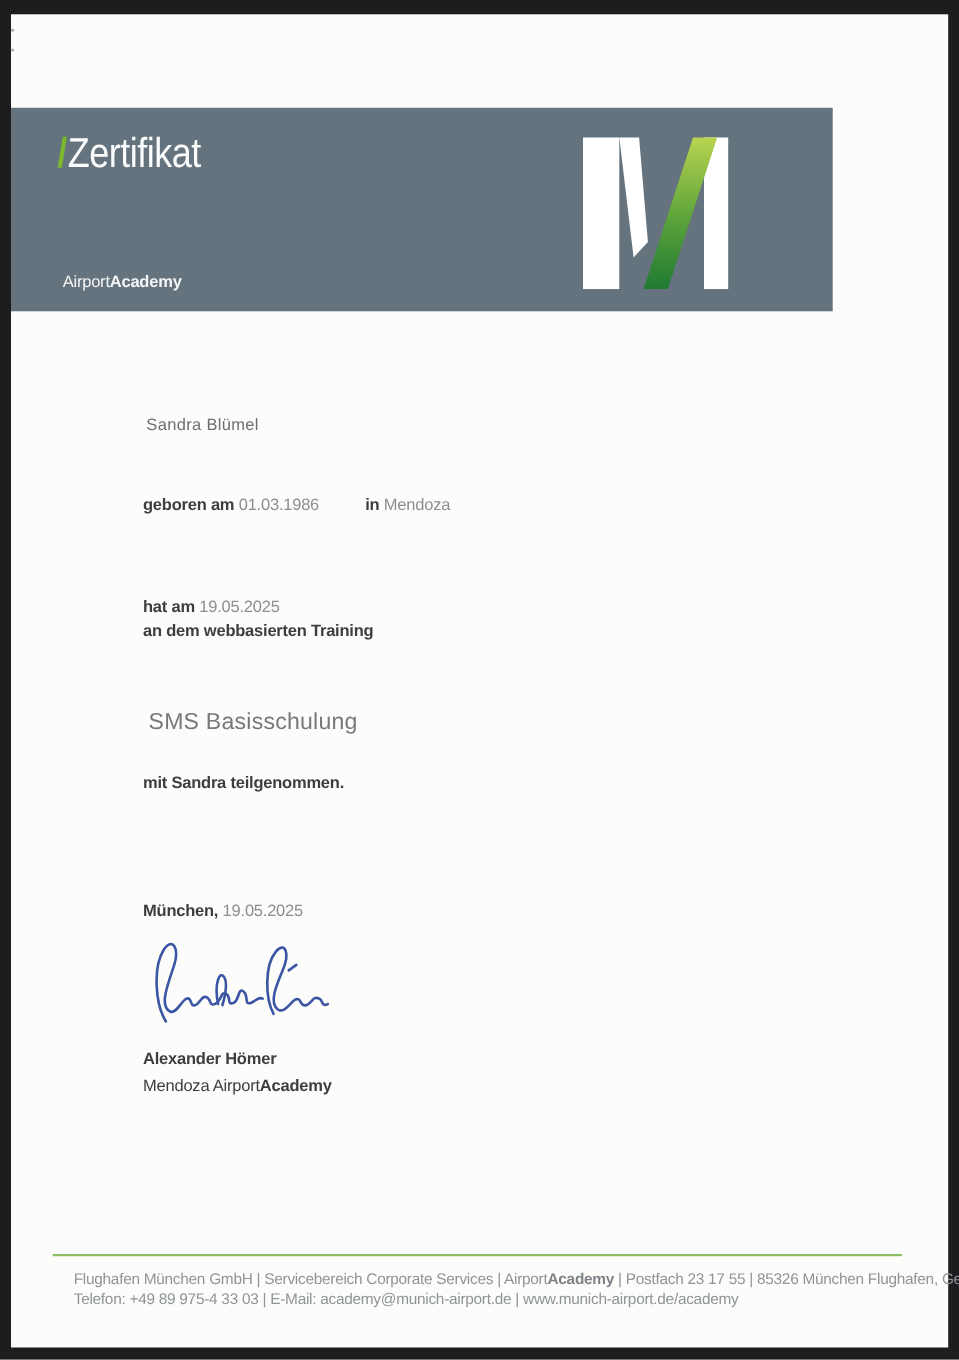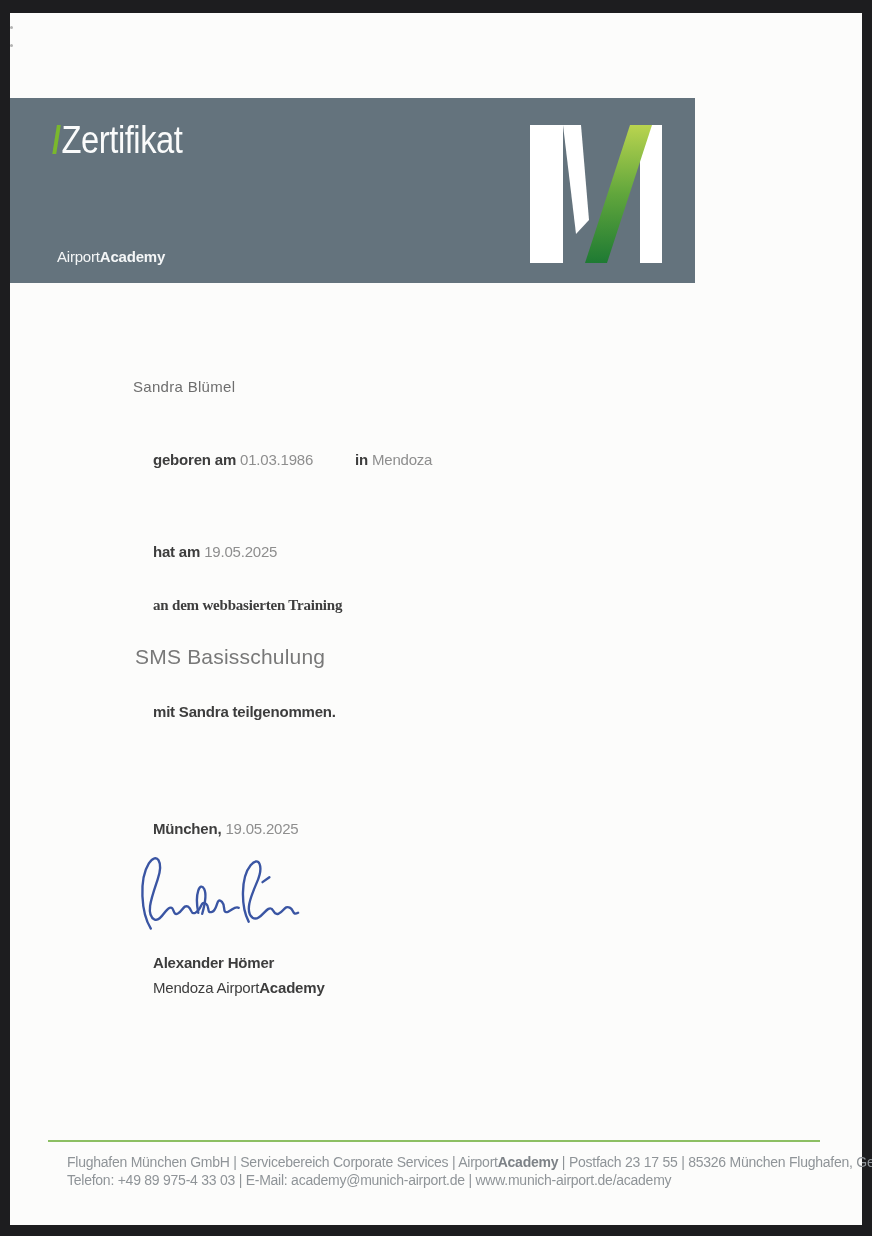--- a/index.html
+++ b/index.html
@@ -18,21 +18,21 @@
   }
   .speck {
     position:absolute; left:0px; width:3px; height:3px;
     background:#8a8a8a; border-radius:50%; opacity:.65;
   }
   .s1 { top:13px; } .s2 { top:31px; }
 
   
   .band {
     position:absolute; left:0; top:85px;
-    width:685px; height:185px;
+    width:747px; height:185px;
     background:#64737d;
   }
   .cert-title {
     position:absolute; left:42px; top:22px;
     font-size:38px; line-height:40px; font-weight:400;
     color:#fafbfb; letter-spacing:-0.5px;
     transform:scaleX(0.86); transform-origin:left top;
     white-space:nowrap;
   }
   .cert-title .slash { color:#7ab82d; font-weight:700; margin-right:1px; }
@@ -43,28 +43,28 @@
   .brand b { font-weight:700; }
   .mlogo { position:absolute; left:515px; top:26px; width:138px; height:139px; }
 
   
   .name {
     position:absolute; left:123px; top:365px;
     font-size:15px; color:#6e6e6e; letter-spacing:0.3px;
   }
   .tline {
     position:absolute; left:120px;
-    font-size:15px; white-space:nowrap; letter-spacing:-0.2px;margin-left:23px;
+    font-size:15px; white-space:nowrap; letter-spacing:-0.2px;
   }
   .lbl { color:#3d3d3d; font-weight:700; }
   .val { color:#8e8e8e; font-weight:400; }
   .gap { margin-left:38px; }
   .l-geboren { top:438px; }
   .l-hatam   { top:530px; }
-  .l-intro   { top:584px;font-family:Liberation Serif, serif; }
+  .l-intro   { top:552px; }
   .course {
     position:absolute; left:125px; top:632px;
     font-size:21px; color:#787878; letter-spacing:0.2px;
   }
   .l-success { top:690px; }
   .l-city    { top:807px; }
   .signature { position:absolute; left:126px; top:838px; width:168px; height:86px; }
   .l-signer  { top:941px; }
   .l-role    { top:966px; }
   .role-reg  { color:#3d3d3d; font-weight:400; }

